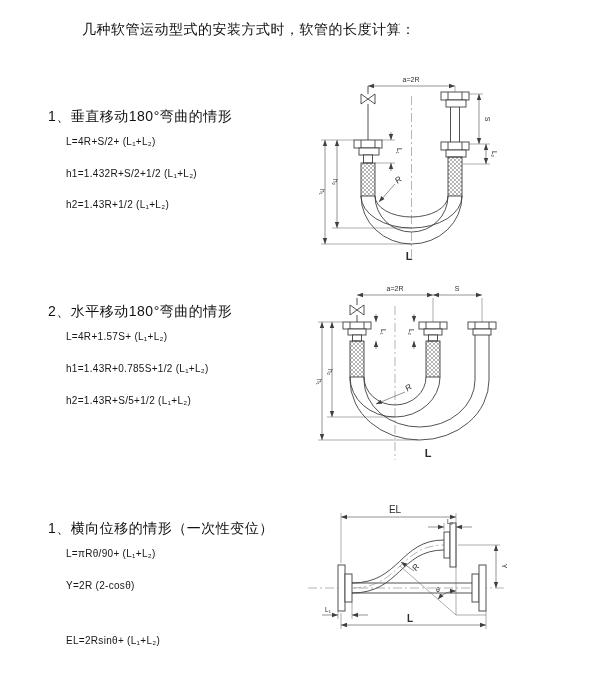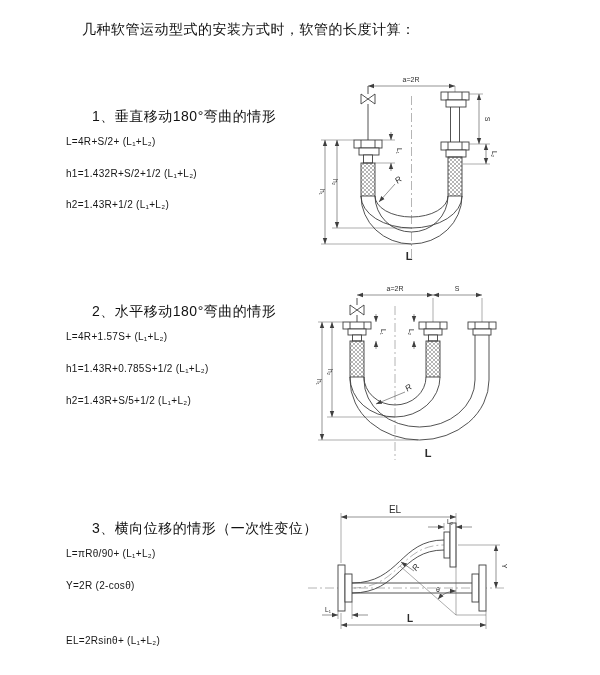--- a/index.html
+++ b/index.html
@@ -1,20 +1,20 @@
 <!DOCTYPE html>
 <html><head>
 <meta charset="utf-8">
 <style>
   html,body{margin:0;padding:0;background:#ffffff;}
   body{width:600px;height:675px;position:relative;overflow:hidden;
        font-family:"Liberation Sans","DejaVu Sans",sans-serif;color:#1e1e1e;}
   .abs{position:absolute;white-space:nowrap;}
   .doc-title{font-size:14px;letter-spacing:.5px;color:#111;margin-left:47px;}
-  .sec-heading{font-size:14px;letter-spacing:.5px;color:#111;margin-left:44px;}
+  .sec-heading{font-size:14px;letter-spacing:.5px;color:#111;}
   .formula{font-size:10px;letter-spacing:.3px;color:#161616;}
   svg{position:absolute;overflow:visible;}
   svg text{font-family:"Liberation Sans","DejaVu Sans",sans-serif;fill:#2c2c2c;}
   .ol{fill:none;stroke:#3f3f3f;stroke-width:.9;}
   .fit{fill:#ffffff;stroke:#3f3f3f;stroke-width:.9;}
   .braid{fill:url(#xh);stroke:#3f3f3f;stroke-width:.9;}
   .dim{fill:none;stroke:#4a4a4a;stroke-width:.6;}
   .ext{fill:none;stroke:#5a5a5a;stroke-width:.5;}
   .cl{fill:none;stroke:#777;stroke-width:.55;stroke-dasharray:9 3 2 3;}
   .dlab{font-size:7px;}
@@ -216,21 +216,21 @@
   </g>
 
   <g>
     <line class="dim" x1="95" y1="112" x2="66" y2="124" marker-end="url(#arr)"></line>
     <text class="rlab" transform="rotate(-35 100 110)" x="100" y="110" text-anchor="middle">R</text>
   </g>
   <text class="biglab" x="118" y="177" text-anchor="middle">L</text>
 </svg>
 
 <div>
-  <div class="abs sec-heading" style="left:48px;top:520px">3、横向位移的情形（一次性变位）</div>
+  <div class="abs sec-heading" style="left:48px;top:520px">1、横向位移的情形（一次性变位）</div>
   <div class="abs formula" style="left:66px;top:548px">L=πRθ/90+ (L₁+L₂)</div>
   <div class="abs formula" style="left:66px;top:580px">Y=2R (2-cosθ)</div>
   <div class="abs formula" style="left:66px;top:635px">EL=2Rsinθ+ (L₁+L₂)</div>
 </div>
 
 <svg style="left:300px;top:503px" width="300" height="145" viewBox="0 0 300 145">
   <path class="cl" d="M8,85 H205"></path>
 
   <g>
     <rect class="fit" x="38" y="62" width="7" height="46"></rect>

